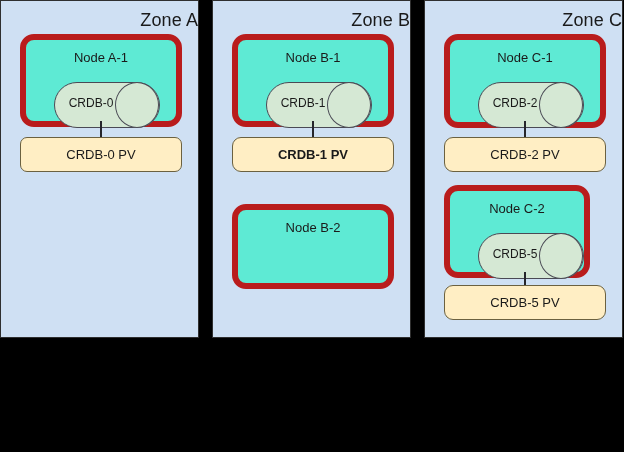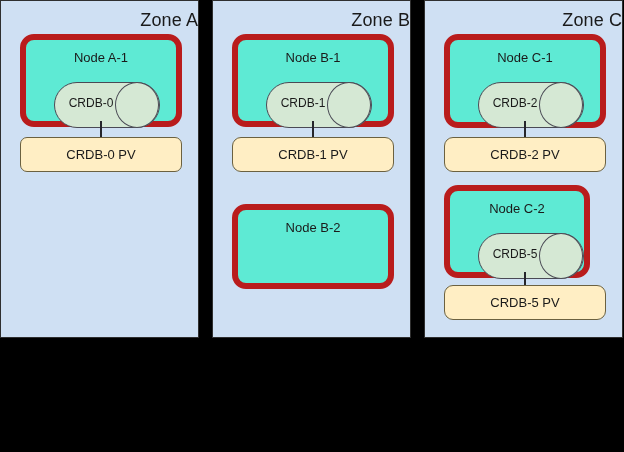--- a/index.html
+++ b/index.html
@@ -155,21 +155,21 @@
       <div class="node-title">Node B-1</div>
       <div class="db" style="left:28px; top:42px;">
         <div class="db-body"></div>
         <div class="db-cap"></div>
         <div class="db-label">CRDB-1</div>
       </div>
     </div>
 
     <div class="connector" style="left:99px; top:120px; height:18px;"></div>
 
-    <div class="pv" style="left:19px; top:136px; width:162px;">
+    <div class="pv" style="left:19px; top:136px; width:162px;font-weight:bold;">
       <div class="pv-label">CRDB-1 PV</div>
     </div>
 
     <div class="node" style="left:19px; top:187px; width:162px; height:85px;margin-top:16px;">
       <div class="node-title">Node B-2</div>
     </div>
   </div>
 
   <div class="zone" style="left:424px; width:199px;text-decoration:underline;">
     <div class="zone-title">Zone C</div>

